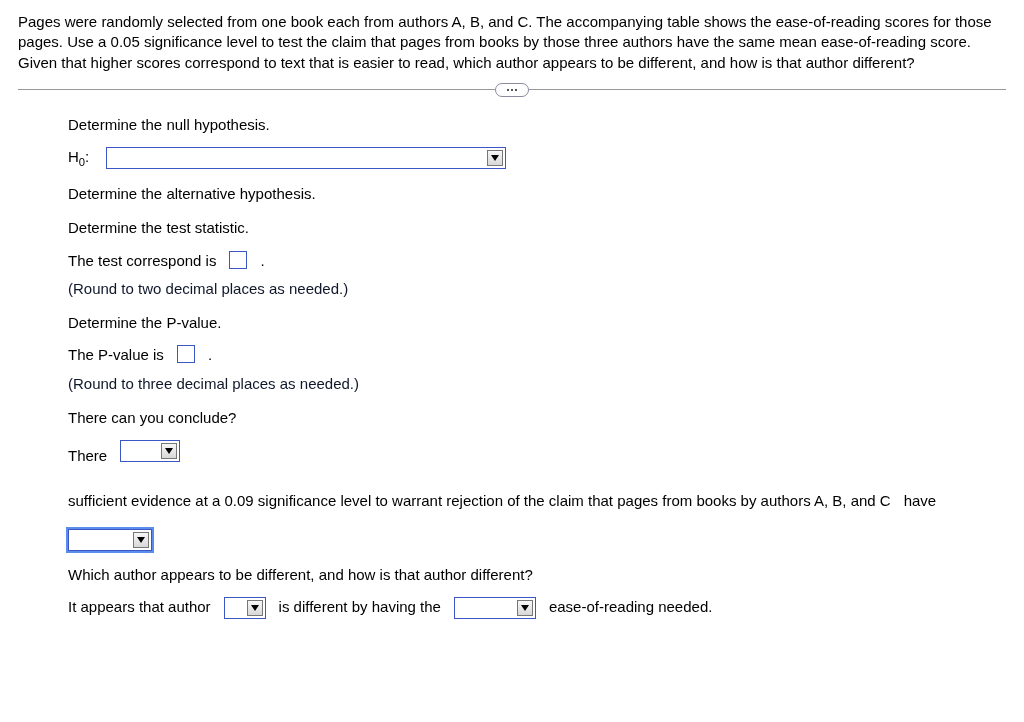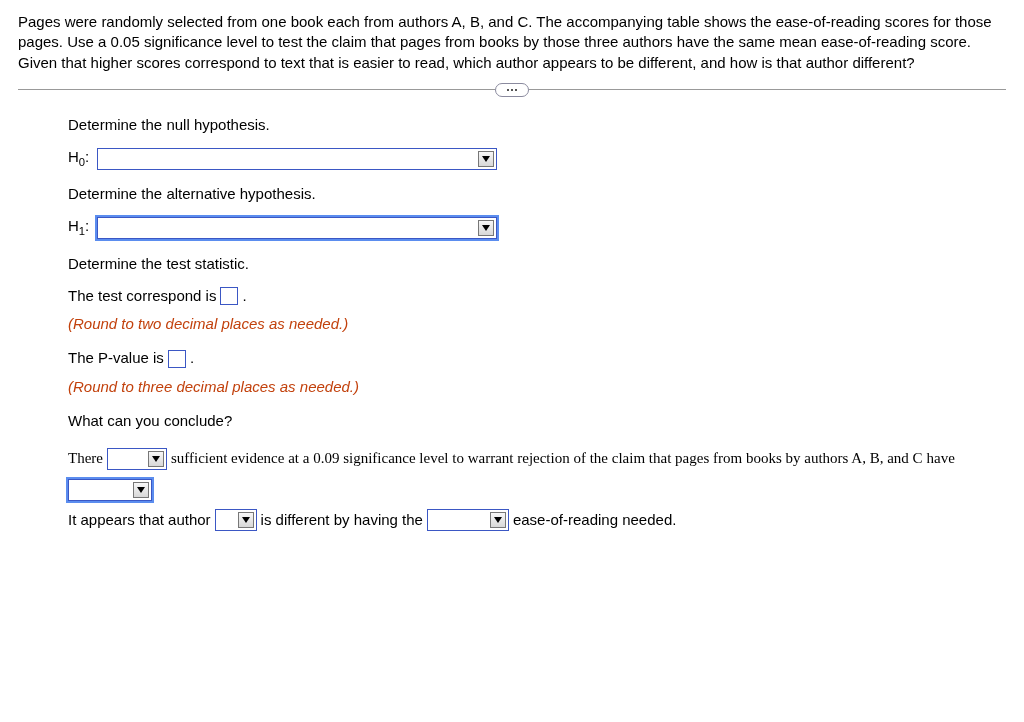--- a/index.html
+++ b/index.html
@@ -30,21 +30,21 @@
     height: 14px;
     display: flex;
     align-items: center;
     justify-content: center;
     background: #fff;
     margin: 0 0;
   }
   .divider-pill .dot { width:2px; height:2px; background:#555; margin:0 1px; }
   .section { margin: 0 0 14px 0; }
   .prompt { margin: 14px 0 12px 0; }
-  .row { display:flex; align-items:center; flex-wrap:wrap; gap:4px; margin:8px 0; }
+  .row { display:flex; flex-wrap:wrap; gap:13px; margin:8px 0; }
   .hyp-label { margin-right:4px; }
   sub { font-size: 0.75em; vertical-align: sub; }
   .dropdown {
     display: inline-flex;
     align-items: center;
     border: 1px solid #3b57c4;
     background: #fff;
     height: 22px;
     padding: 0 2px 0 6px;
     position: relative;
@@ -71,21 +71,21 @@
   .dd-btn svg { display:block; }
   .wide-dd { width: 400px; }
   .small-input {
     display:inline-block;
     width:18px;
     height:18px;
     border:1px solid #3b57c4;
     background:#fff;
     vertical-align: middle;
   }
-  .hint { color: #c2410c; font-style: italic; }
+  .hint { color: #0f172a; }
   .mid-dd { width: 60px; }
   .mid-dd2 { width: 84px; }
   .auth-dd { width: 42px; }
   .level-dd { width: 82px; }
   .content { padding-left: 2px; margin-left: 48px; }
 </style>
 </head>
 <body>
 
 <div class="intro">Pages were randomly selected from one book each from authors A, B, and C. The accompanying table shows the ease-of-reading scores for those pages. Use a 0.05 significance level to test the claim that pages from books by those three authors have the same mean ease-of-reading score. Given that higher scores correspond to text that is easier to read, which author appears to be different, and how is that author different?</div>
@@ -109,53 +109,43 @@
     <span class="dd-text"></span>
     <span class="dd-btn">
       <svg width="8" height="6" viewBox="0 0 8 6">
             <polygon points="0,0 8,0 4,6" fill="#000"></polygon>
           </svg>
     </span>
   </span>
 </div>
 
 <div class="prompt">Determine the alternative hypothesis.</div>
-<div class="row">
-  <span class="hyp-label"><span>H</span><sub>1</sub><span>:</span></span>
-  <span class="dropdown wide-dd focus">
-    <span class="dd-text"></span>
-    <span class="dd-btn">
-      <svg width="8" height="6" viewBox="0 0 8 6">
-            <polygon points="0,0 8,0 4,6" fill="#000"></polygon>
-          </svg>
-    </span>
-  </span>
-</div>
 
 <div class="prompt">Determine the test statistic.</div>
 <div class="section">
   <div class="row">
     <span>The test correspond is </span>
     <span class="small-input"></span>
     <span>.</span>
   </div>
   <div class="hint">(Round to two decimal places as needed.)</div>
 </div>
 
+<div class="prompt">Determine the P-value.</div>
 <div class="section">
   <div class="row">
     <span>The P-value is </span>
     <span class="small-input"></span>
     <span>.</span>
   </div>
   <div class="hint">(Round to three decimal places as needed.)</div>
 </div>
 
-<div class="prompt">What can you conclude?</div>
-<div class="row" style="line-height:2.1;font-family:Liberation Serif, serif;">
+<div class="prompt">There can you conclude?</div>
+<div class="row" style="line-height:2.1;">
   <span>There</span>
   <span class="dropdown mid-dd">
     <span class="dd-text"></span>
     <span class="dd-btn">
       <svg width="8" height="6" viewBox="0 0 8 6">
             <polygon points="0,0 8,0 4,6" fill="#000"></polygon>
           </svg>
     </span>
   </span>
   <span>sufficient evidence at a 0.09 significance level to warrant rejection of the claim that pages from books by authors A, B, and C</span>
@@ -163,20 +153,21 @@
   <span class="dropdown mid-dd2 focus">
     <span class="dd-text"></span>
     <span class="dd-btn">
       <svg width="8" height="6" viewBox="0 0 8 6">
             <polygon points="0,0 8,0 4,6" fill="#000"></polygon>
           </svg>
     </span>
   </span>
 </div>
 
+<div class="prompt">Which author appears to be different, and how is that author different?</div>
 <div class="row">
   <span>It appears that author</span>
   <span class="dropdown auth-dd">
     <span class="dd-text"></span>
     <span class="dd-btn">
       <svg width="8" height="6" viewBox="0 0 8 6">
             <polygon points="0,0 8,0 4,6" fill="#000"></polygon>
           </svg>
     </span>
   </span>

